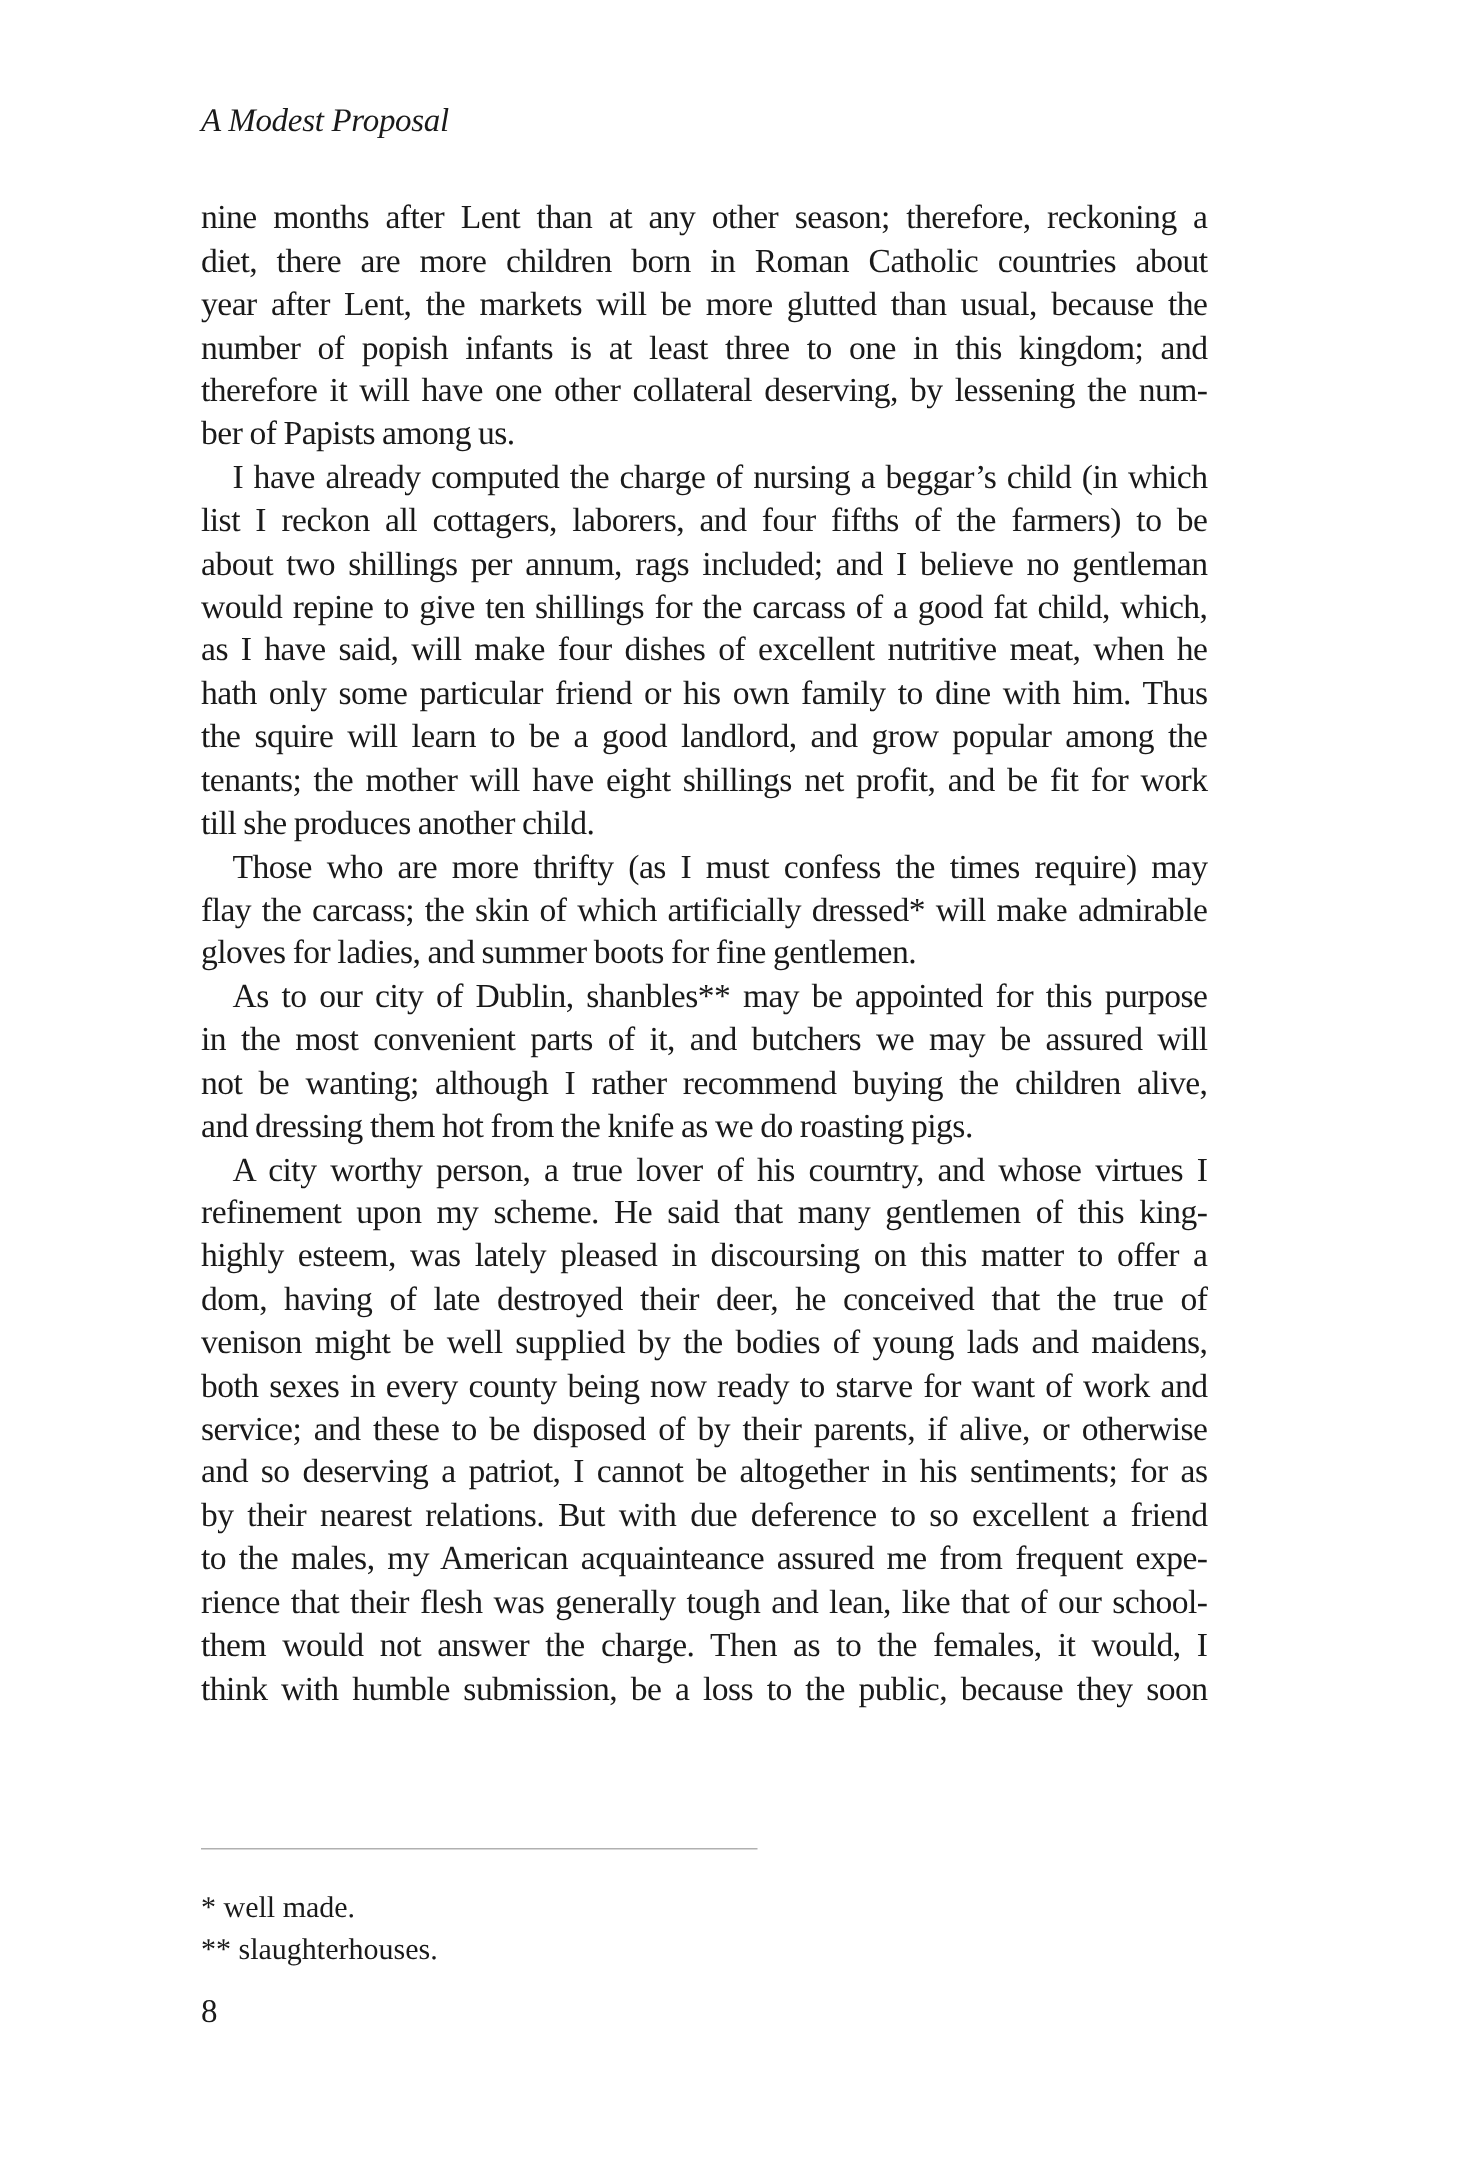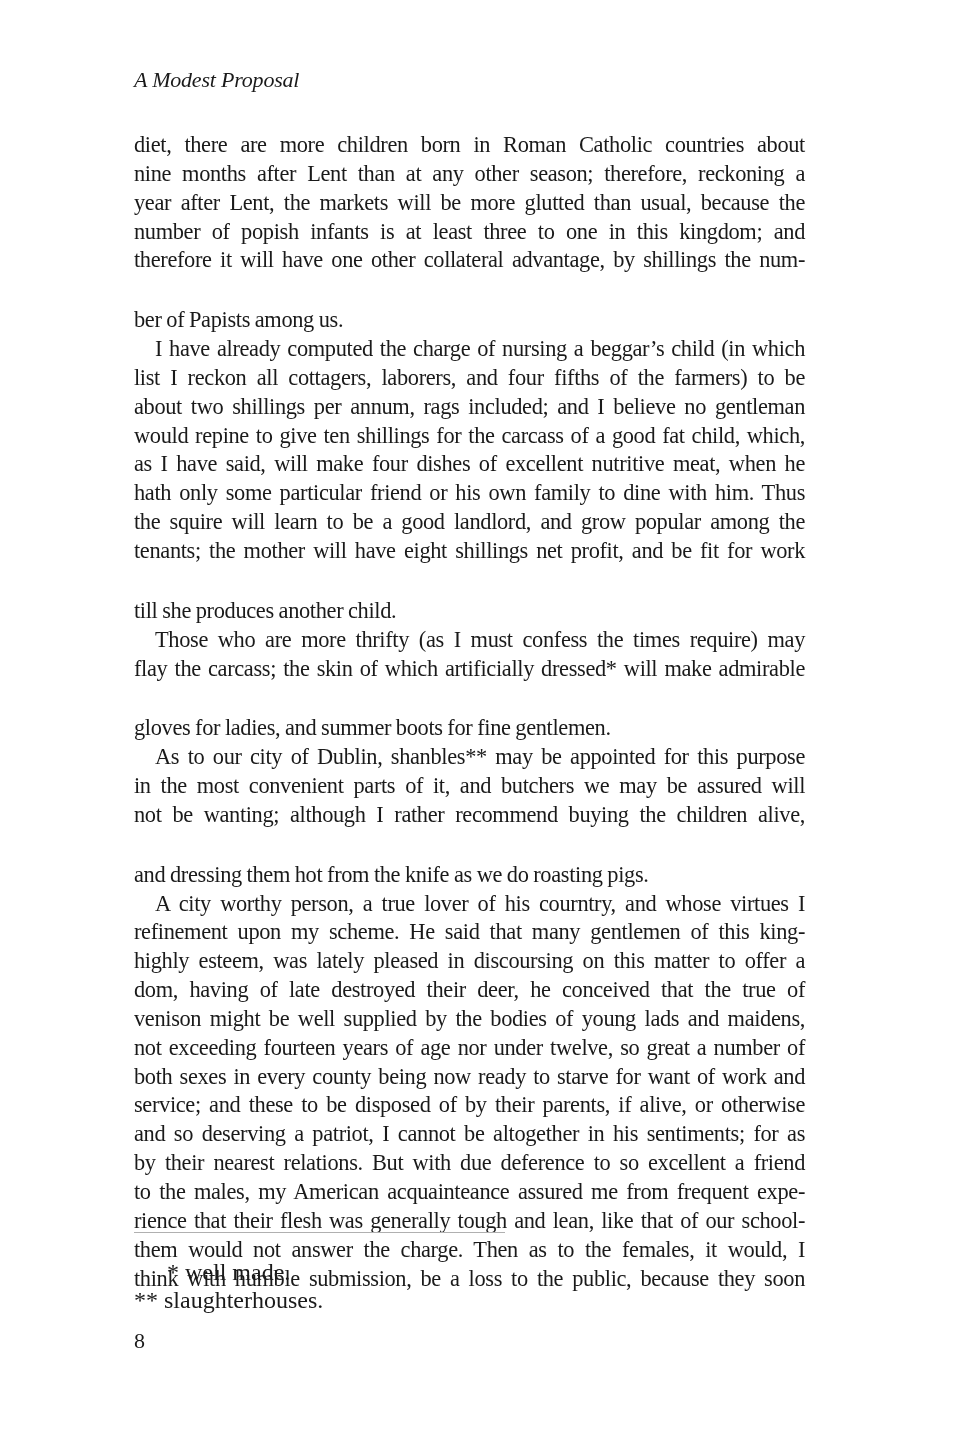--- a/index.html
+++ b/index.html
@@ -42,40 +42,38 @@
       line-height: 28.85px;
       height: 28.85px;
       text-align: justify;
       text-align-last: justify;
       white-space: nowrap;
       letter-spacing: -0.35px;
       word-spacing: -0.5px;
     }
     .line.last {
       text-align-last: left;
-      margin-top: 31px;
     }
     .line.indent {
       text-indent: 21px;
     }
     .footnote-rule {
       position: absolute;
       left: 134px;
       top: 1232px;
       width: 371px;
       height: 0;
       border-top: 1.5px solid #b0b0b0;
     }
     .footnotes {
       position: absolute;
       left: 134px;
       top: 1258px;
-      font-size: 24px;
+      font-size: 20px;
       line-height: 28px;
-      text-align: center;
     }
     .footnote {
       display: block;
       white-space: nowrap;
     }
     .page-number {
       position: absolute;
       left: 134px;
       top: 1327px;
       font-size: 22px;
@@ -84,25 +82,25 @@
   </style>
 </head>
 <body>
 
 <div class="page">
   <div class="running-head">A Modest Proposal</div>
 
   <div class="body-text">
 
     <div>
+      <span class="line">nine months after Lent than at any other season; therefore, reckoning a</span>
       <span class="line">diet, there are more children born in Roman Catholic countries about</span>
-      <span class="line">nine months after Lent than at any other season; therefore, reckoning a</span>
       <span class="line">year after Lent, the markets will be more glutted than usual, because the</span>
       <span class="line">number of popish infants is at least three to one in this kingdom; and</span>
-      <span class="line">therefore it will have one other collateral advantage, by shillings the num-</span>
+      <span class="line">therefore it will have one other collateral deserving, by lessening the num-</span>
       <span class="line last">ber of Papists among us.</span>
     </div>
 
     <div>
       <span class="line indent">I have already computed the charge of nursing a beggar’s child (in which</span>
       <span class="line">list I reckon all cottagers, laborers, and four fifths of the farmers) to be</span>
       <span class="line">about two shillings per annum, rags included; and I believe no gentleman</span>
       <span class="line">would repine to give ten shillings for the carcass of a good fat child, which,</span>
       <span class="line">as I have said, will make four dishes of excellent nutritive meat, when he</span>
       <span class="line">hath only some particular friend or his own family to dine with him. Thus</span>
@@ -123,21 +121,20 @@
       <span class="line">not be wanting; although I rather recommend buying the children alive,</span>
       <span class="line last">and dressing them hot from the knife as we do roasting pigs.</span>
     </div>
 
     <div>
       <span class="line indent">A city worthy person, a true lover of his courntry, and whose virtues I</span>
       <span class="line">refinement upon my scheme. He said that many gentlemen of this king-</span>
       <span class="line">highly esteem, was lately pleased in discoursing on this matter to offer a</span>
       <span class="line">dom, having of late destroyed their deer, he conceived that the true of</span>
       <span class="line">venison might be well supplied by the bodies of young lads and maidens,</span>
-      <span class="line">not exceeding fourteen years of age nor under twelve, so great a number of</span>
       <span class="line">both sexes in every county being now ready to starve for want of work and</span>
       <span class="line">service; and these to be disposed of by their parents, if alive, or otherwise</span>
       <span class="line">and so deserving a patriot, I cannot be altogether in his sentiments; for as</span>
       <span class="line">by their nearest relations. But with due deference to so excellent a friend</span>
       <span class="line">to the males, my American acquainteance assured me from frequent expe-</span>
       <span class="line">rience that their flesh was generally tough and lean, like that of our school-</span>
       <span class="line">them would not answer the charge. Then as to the females, it would, I</span>
       <span class="line">think with humble submission, be a loss to the public, because they soon</span>
     </div>
   </div>

